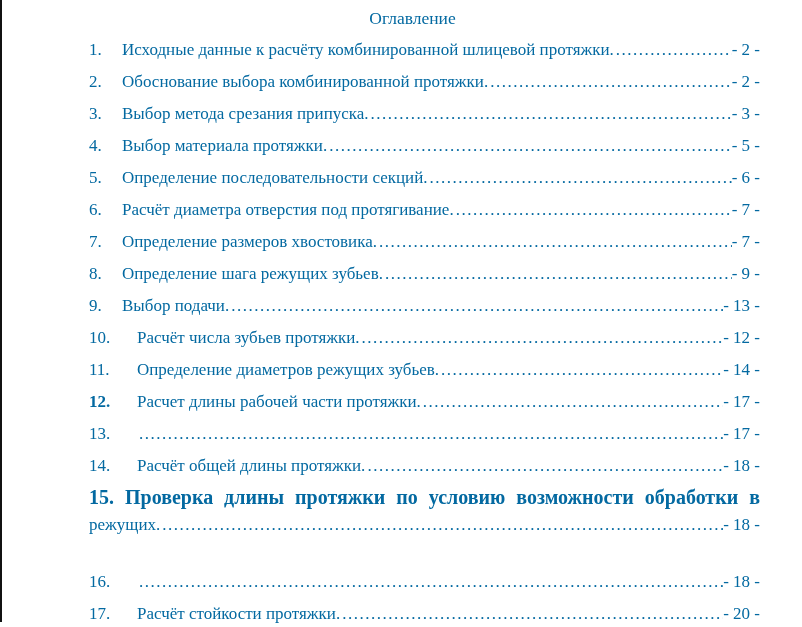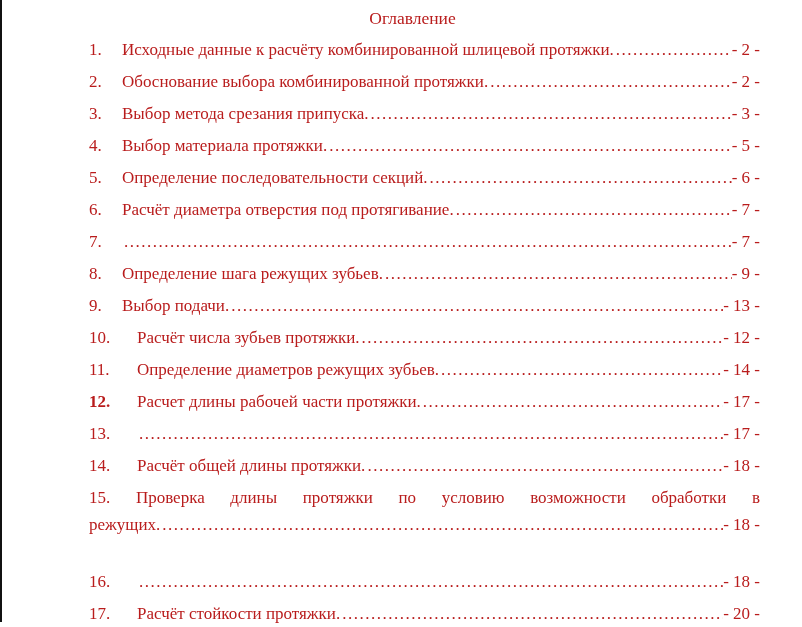--- a/index.html
+++ b/index.html
@@ -7,21 +7,21 @@
     padding: 0;
     background: #ffffff;
   }
   .page {
     position: relative;
     width: 802px;
     height: 627px;
     background: #ffffff;
     overflow: hidden;
     font-family: "Liberation Serif", "DejaVu Serif", serif;
-    color: #b91c1c;
+    color: #0369a1;
   }
   .edge-line {
     position: absolute;
     left: 0;
     top: 0;
     width: 2px;
     height: 622px;
     background: #111111;
   }
   .content {
@@ -65,24 +65,25 @@
     letter-spacing: 1.5px;
   }
   .pg {
     flex: none;
     white-space: pre;
   }
   .wrapentry {
     margin: 0;
   }
   .jline {
-    font-size: 17px;
+    font-size: 20px;
     line-height: 27px;
     text-align: justify;
     text-align-last: justify;
+    font-weight: bold;
   }
 </style>
 </head>
 <body>
 
 <div class="page">
   <div class="edge-line"></div>
   <div class="content">
     <div class="toc-title">Оглавление</div>
     <div id="toc-list">
@@ -123,20 +124,21 @@
 
   <div class="row">
     <span class="num" style="width: 33px;">6.</span>
     <span class="t">Расчёт диаметра отверстия под протягивание.</span>
     <span class="leader"></span>
     <span class="pg">- 7 -</span>
   </div>
 
   <div class="row">
     <span class="num" style="width: 33px;">7.</span>
+    <span class="t">Определение размеров хвостовика.</span>
     <span class="leader"></span>
     <span class="pg">- 7 -</span>
   </div>
 
   <div class="row">
     <span class="num" style="width: 33px;">8.</span>
     <span class="t">Определение шага режущих зубьев.</span>
     <span class="leader"></span>
     <span class="pg">- 9 -</span>
   </div>

